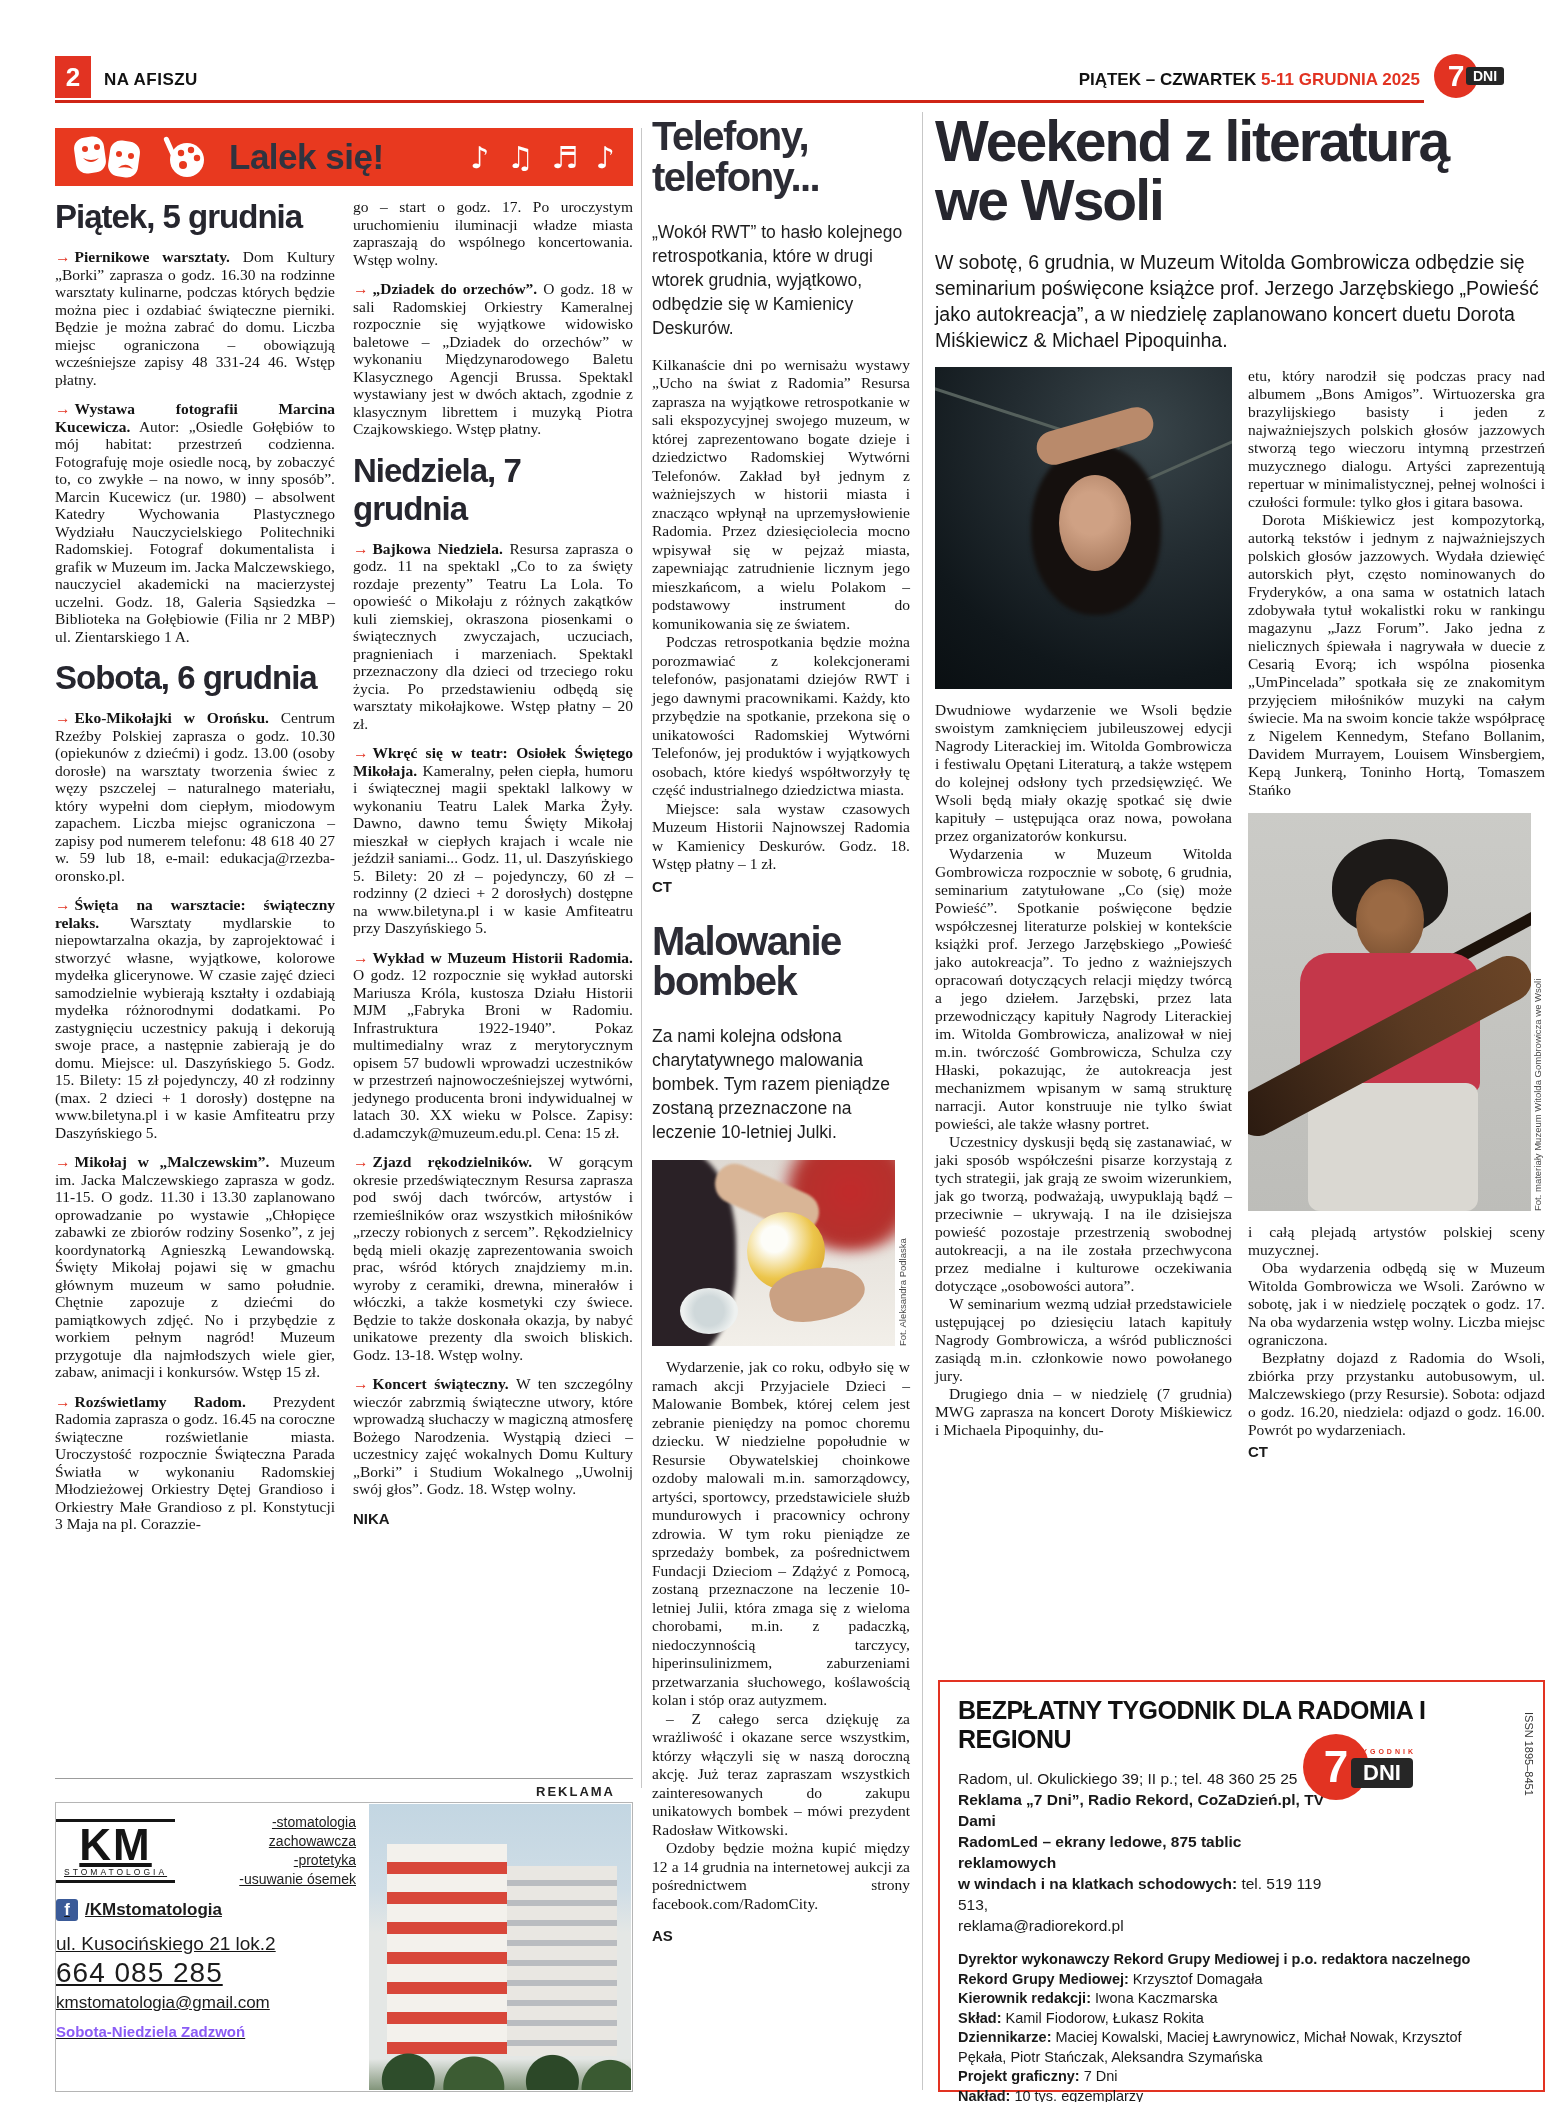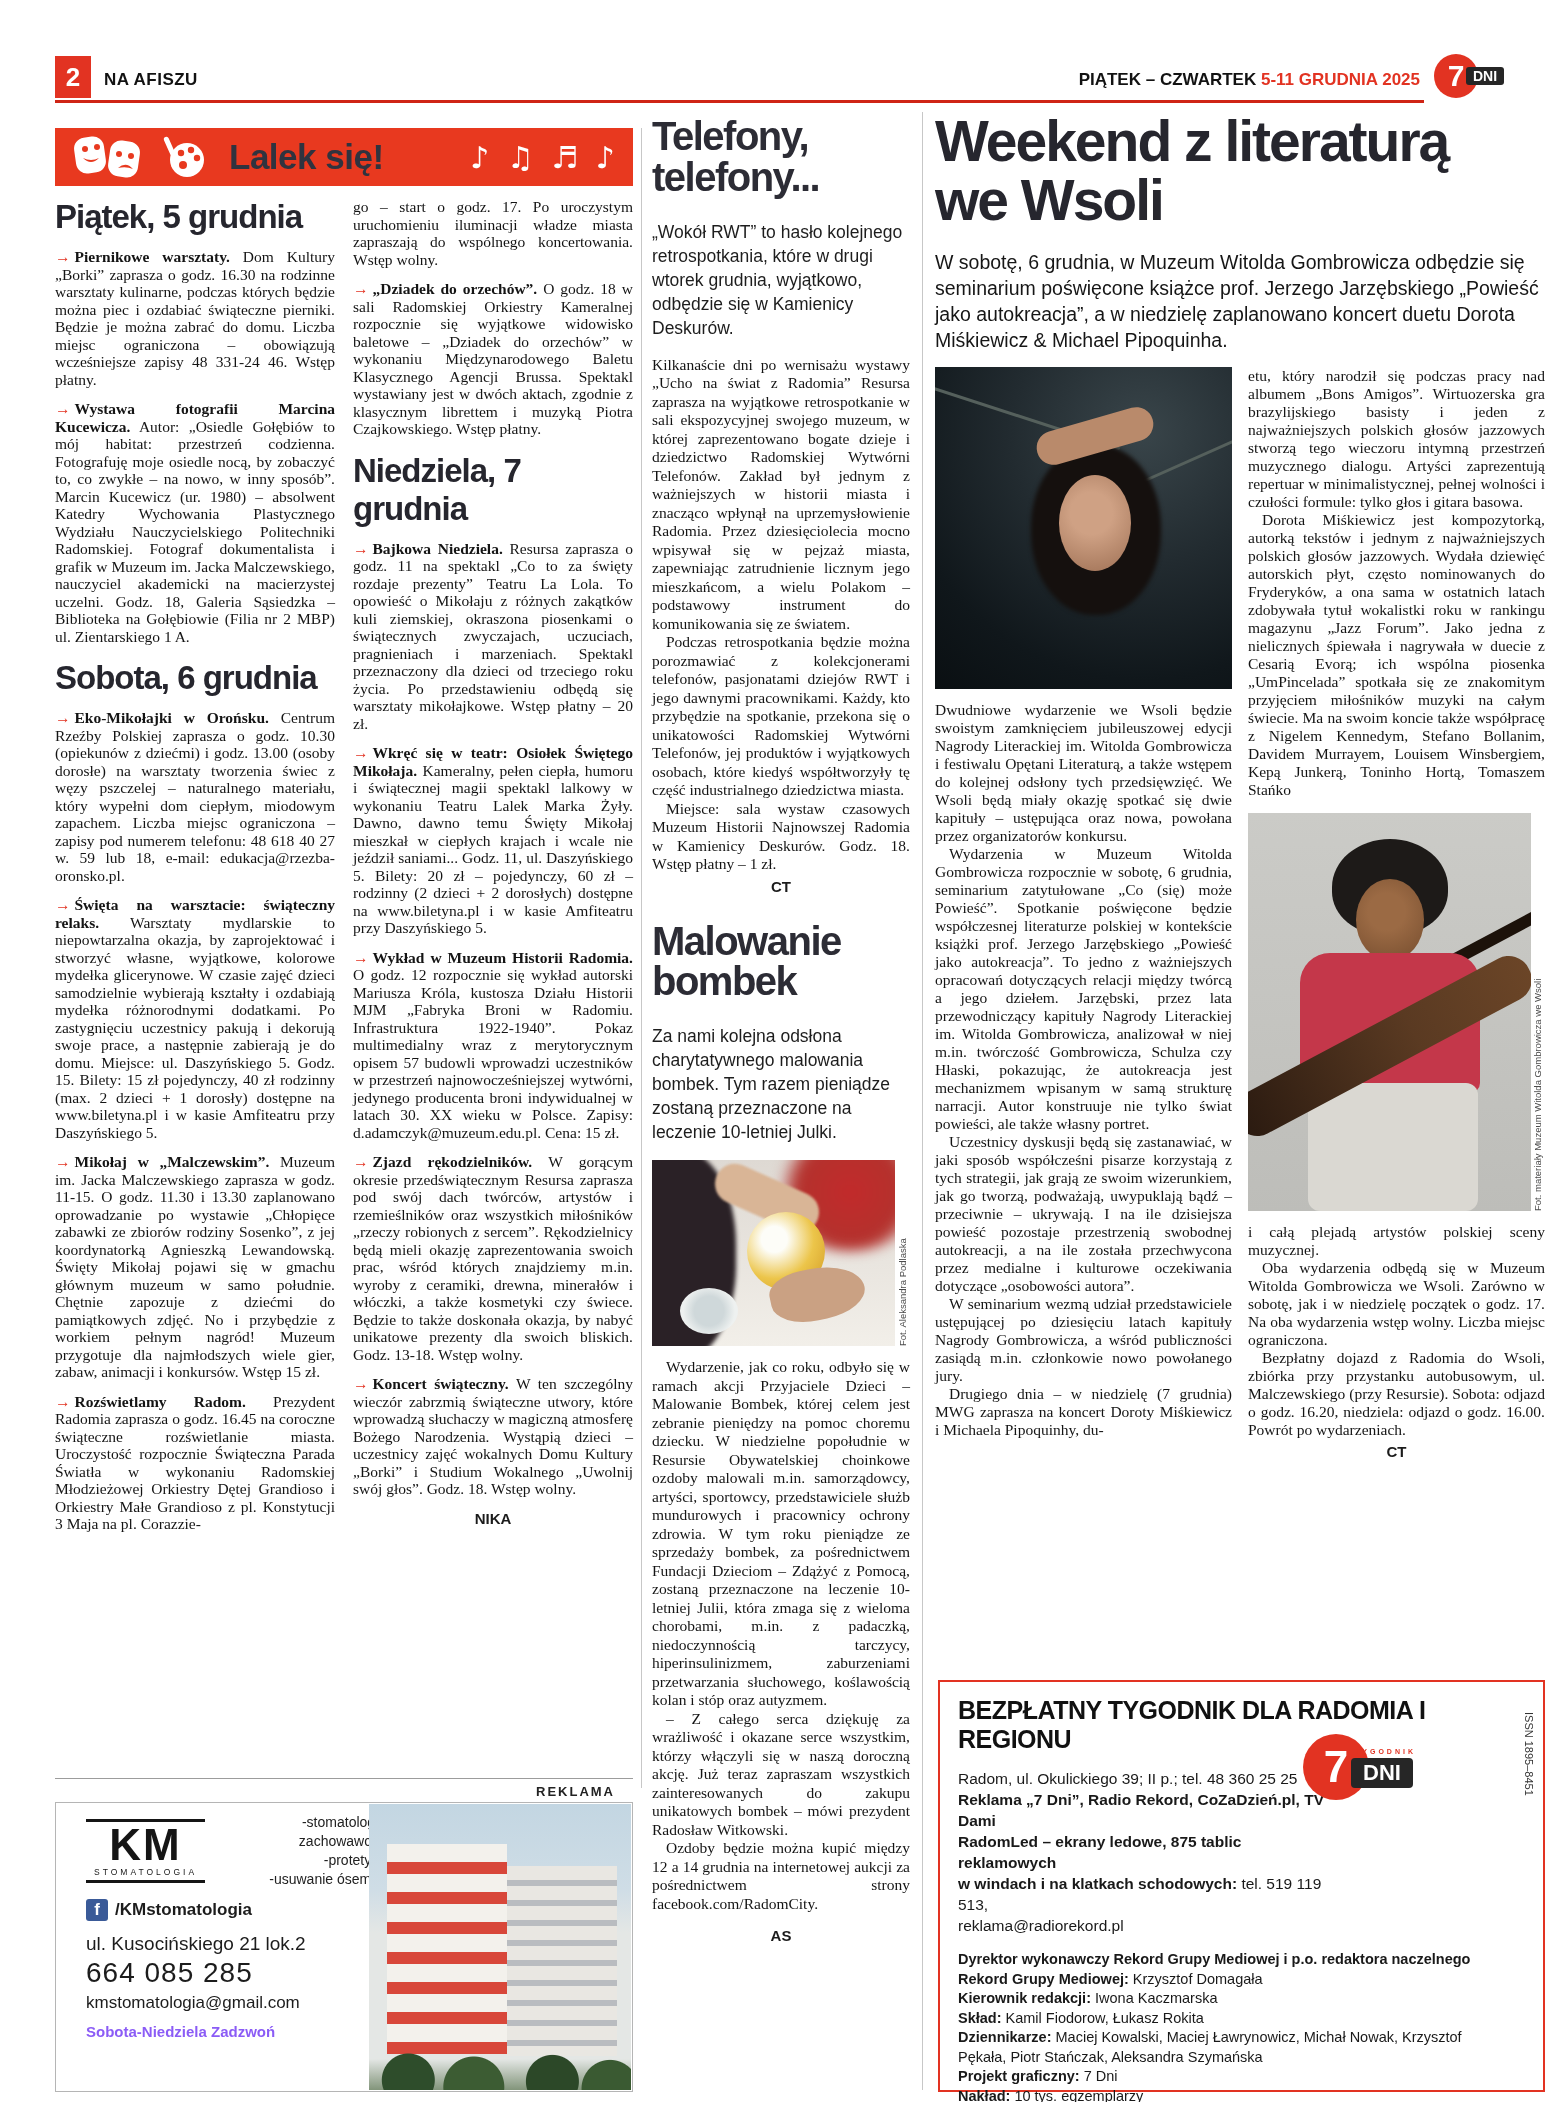--- a/index.html
+++ b/index.html
@@ -34,21 +34,21 @@
   .banner .notes{flex:1;text-align:right;color:#fff;font-family:"DejaVu Sans",sans-serif;
                  font-size:30px;letter-spacing:4px;white-space:nowrap;overflow:hidden;}
   
   .cols{position:absolute;left:55px;top:198px;width:578px;display:flex;gap:18px;}
   .col{width:280px;}
   .day{font:bold 33px "Liberation Sans",sans-serif;letter-spacing:-1px;color:#26262e;margin:14px 0 12px;}
   .col .day:first-child{margin-top:0;}
   .ev{font-size:15.5px;line-height:17.5px;text-align:justify;margin:0 0 12px;color:#141414;}
   .ev b{font-weight:bold;}
   .arr{color:#e23322;font-family:"Liberation Sans",sans-serif;font-weight:bold;margin-right:4px;}
-  .sig{font:bold 15px "Liberation Sans",sans-serif;text-align:center;color:#1b1b1b;margin-top:4px;}
+  .sig{font:bold 15px "Liberation Sans",sans-serif;text-align:left;color:#1b1b1b;margin-top:4px;}
   
   .colC{position:absolute;left:652px;top:116px;width:258px;}
   .h2c{font:bold 40px/1.02 "Liberation Sans",sans-serif;letter-spacing:-1.5px;color:#2c2c35;margin:0 0 22px;}
   .leadc{font:17.5px/24px "Liberation Sans",sans-serif;color:#1d1d1d;margin:12px 0 16px;}
   .bodyp{font-size:15.5px;line-height:18.5px;text-align:justify;margin:0;}
   .indent{text-indent:14px;}
   .photo-wrap{position:relative;margin:6px 0 12px;}
   .vcap{position:absolute;right:0;top:0;bottom:0;width:13px;writing-mode:vertical-rl;transform:rotate(180deg);
         font:9.5px "Liberation Sans",sans-serif;color:#4a4a4a;white-space:nowrap;}
   
@@ -105,21 +105,21 @@
   .staff{margin-top:14px;font-size:14.5px;line-height:19.5px;width:555px;}
   .staff p{margin:0;}
   #logo-infobox{right:80px;top:52px;width:160px;height:80px;position:absolute;}
   #logo-infobox .circle{width:66px;height:66px;font-size:44px;}
   #logo-infobox .tyg{left:52px;top:14px;font-size:7px;letter-spacing:3px;}
   #logo-infobox .dnibox{left:48px;top:24px;font-size:22px;padding:4px 12px;border-radius:4px;}
   .issn{position:absolute;right:8px;top:30px;writing-mode:vertical-rl;font:11px "Liberation Sans",sans-serif;color:#333;}
   
   .ad{position:absolute;left:55px;top:1802px;width:578px;height:290px;border:1px solid #b5b5b5;
       box-sizing:border-box;background:#fff;font-family:"Liberation Sans",sans-serif;}
-  .ad .left{position:absolute;left:30px;top:10px;width:300px;}
+  .ad .left{position:absolute;left:0;top:10px;width:300px;text-decoration:underline;}
   .km-row{display:flex;align-items:center;gap:12px;}
   .km-logo{text-align:center;border-top:3px solid #151515;border-bottom:3px solid #151515;padding:1px 8px 3px;}
   .km-logo .km{font-weight:bold;font-size:44px;line-height:44px;letter-spacing:2px;color:#151515;}
   .km-logo .sub{font-size:8.5px;letter-spacing:3px;color:#151515;}
   .services{font-size:14px;line-height:19px;color:#222;text-align:right;}
   .fbrow{display:flex;align-items:center;gap:7px;margin-top:10px;}
   .fbicon{width:22px;height:22px;background:#3a5a98;color:#fff;font-weight:bold;font-size:17px;
           display:flex;align-items:center;justify-content:center;border-radius:3px;}
   .fbtext{font-weight:bold;font-size:17px;color:#1c1c1c;}
   .ad .addr1{font-size:19px;color:#1c1c1c;margin-top:12px;}

